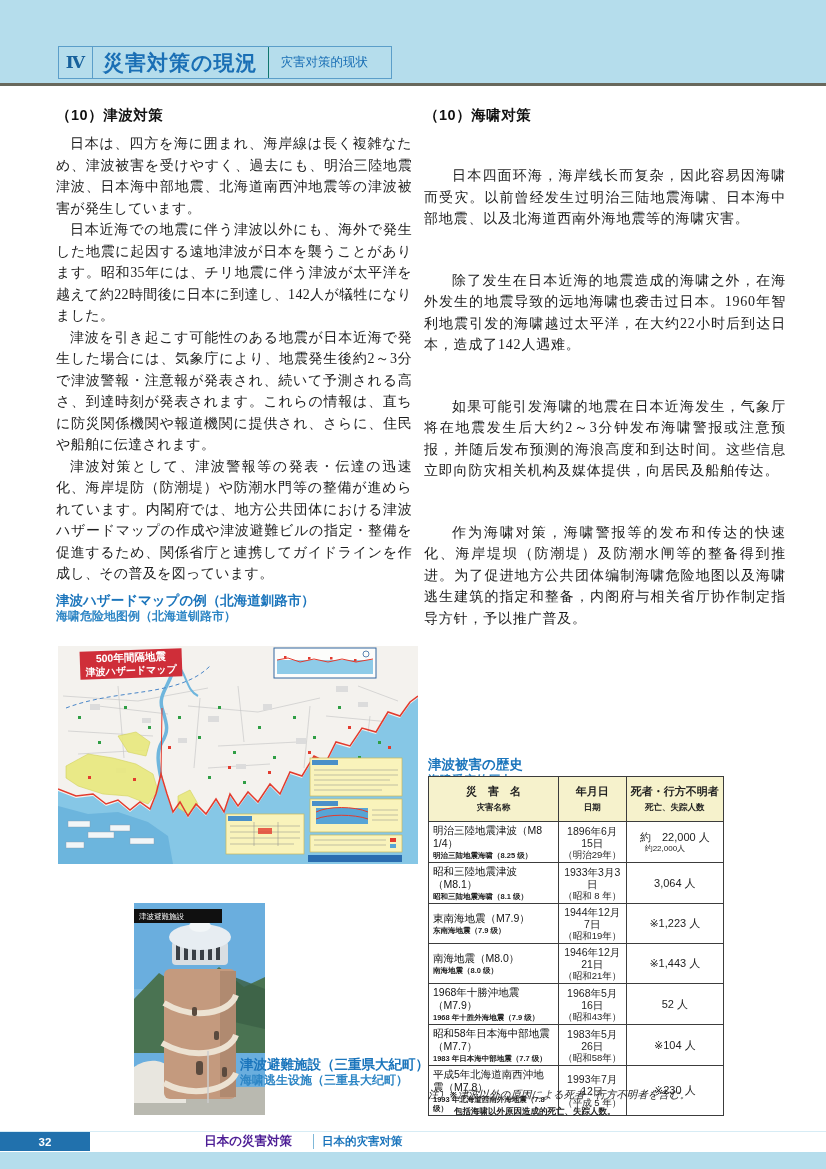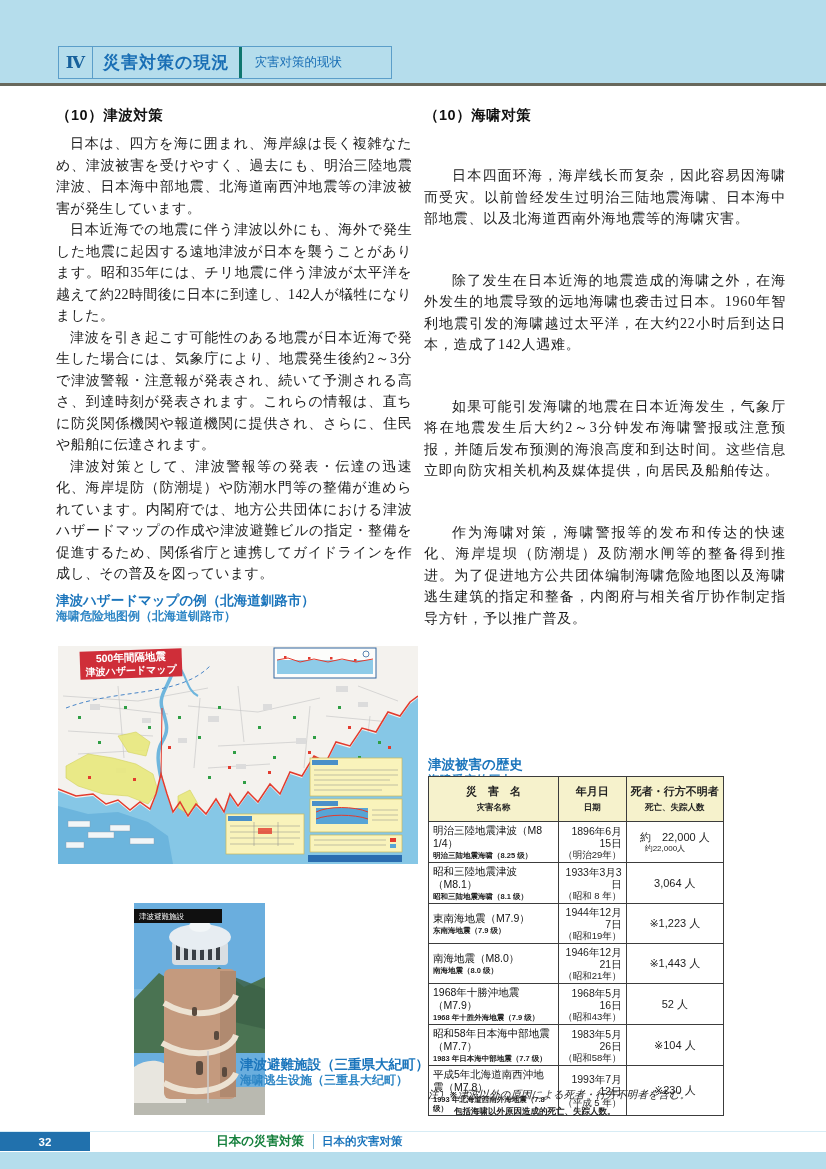--- a/index.html
+++ b/index.html
@@ -18,21 +18,21 @@
     position:absolute; left:58px; top:46px; width:334px; height:33px;
     border:1px solid #5b9ec9; display:flex; align-items:stretch; box-sizing:border-box;
   }
   .tb-num {
     width:33px; display:flex; align-items:center; justify-content:center;
     color:#17619c; font-family:"Liberation Serif","DejaVu Serif",serif;
     font-size:17px; font-weight:bold; border-right:1px solid #5b9ec9;
   }
   .tb-ja {
     display:flex; align-items:center; padding:0 10px; color:#1a6fb5;
-    font-size:17px; font-weight:600; letter-spacing:1px; border-right:3px solid #0f766e;
+    font-size:21px; font-weight:600; letter-spacing:1px; border-right:1px solid #0f766e;
   }
   .tb-zh { display:flex; align-items:center; padding:0 12px; color:#1a6fb5; font-size:12.5px; flex:1; }
   
   .col-left  { position:absolute; left:56px;  top:106px; width:356px; }
   .col-right { position:absolute; left:424px; top:106px; width:362px; }
   .col-heading { margin:0 0 8px 0; font-size:14.5px; font-weight:bold; color:#111; letter-spacing:0.5px; }
   .body-text p {
     margin:0; font-family:"Liberation Serif","DejaVu Serif",serif;
     font-size:14px; line-height:21.5px; color:#1c1c1c; text-align:justify;
   }
@@ -53,39 +53,39 @@
   }
   .damage-table th, .damage-table td { border:1px solid #3c3c3c; padding:2px 4px; vertical-align:middle; }
   .damage-table th { background:#f6f2cc; height:40px; font-weight:bold; }
   .th-ja { font-size:11px; color:#222; }
   .th-zh { font-size:8.5px; color:#222; margin-top:3px; }
   .damage-table td { height:27px; }
   .cell-name { text-align:left; }
   .name-ja { font-size:10.5px; line-height:13px; color:#111; }
   .name-zh { font-size:7.5px; line-height:9px; color:#222; font-weight:bold; margin-top:1px; }
   .cell-date { text-align:center; }
-  .date-1 { font-size:10.5px; line-height:12px;text-align:right; }
+  .date-1 { font-size:10.5px; line-height:12px; }
   .date-2 { font-size:9.5px;  line-height:11px; }
   .cell-cas { text-align:center; }
   .cas-1 { font-size:11px; line-height:13px; }
   .cas-2 { font-size:8px; line-height:9px; text-align:left; padding-left:14px; }
   .table-note { position:absolute; left:428px; top:1088px; }
   .note-ja { font-size:10.5px; color:#222;font-style:italic; }
   .note-zh { font-size:8.5px; color:#222; font-weight:bold; margin:4px 0 0 26px; }
   
   .footer-strip { position:absolute; left:0; top:1131px; width:826px; height:19px; background:#fff; border-top:1px solid #d7ecf5; }
   .page-num-box {
     position:absolute; left:0; top:0; width:90px; height:19px; background:#2171ad;
     color:#fff; font-size:11.5px; font-weight:bold;
     display:flex; align-items:center; justify-content:center;
   }
   .footer-ja {
-    position:absolute; left:86px; top:0; width:218px; height:19px;
+    position:absolute; left:74px; top:0; width:218px; height:19px;
     display:flex; align-items:center; justify-content:flex-end;
-    color:#15803d; font-size:12.5px; font-weight:bold;
+    color:#4c1d95; font-size:12.5px; font-weight:bold;
   }
   .footer-divider { position:absolute; left:313px; top:2px; width:1px; height:15px; background:#7fb8d8; }
   .footer-zh {
     position:absolute; left:322px; top:0; height:19px; display:flex; align-items:center;
     color:#1b75bc; font-size:11.5px; font-weight:bold;
   }
   .footer-band { position:absolute; left:0; top:1152px; width:826px; height:17px; background:#b5ddec; }
 </style>
 </head>
 <body>

